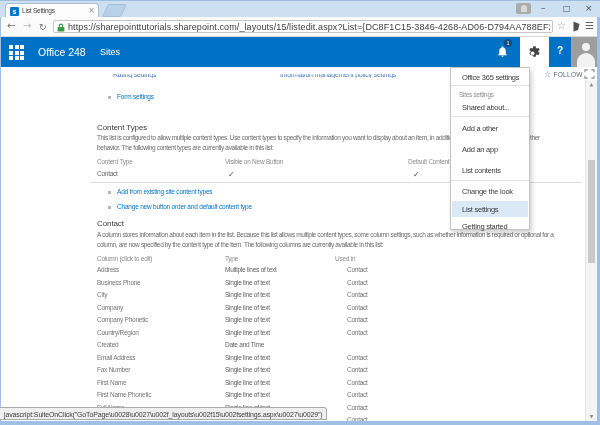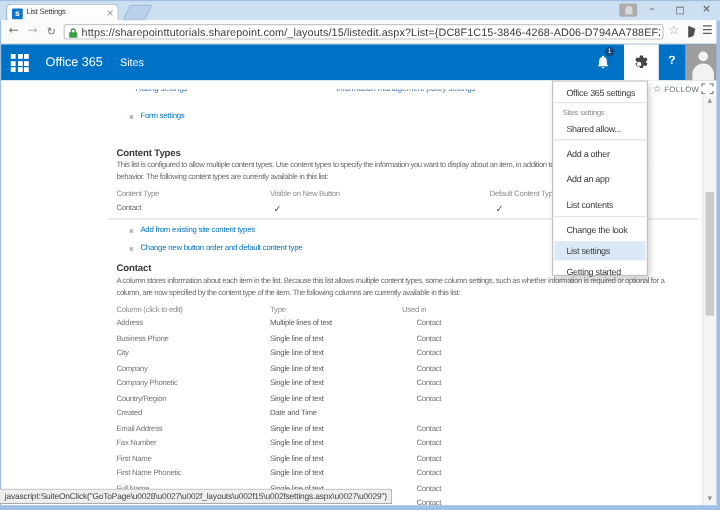--- a/index.html
+++ b/index.html
@@ -40,37 +40,37 @@
   .avatar .body{position:absolute;left:5.5px;top:16px;width:18px;height:14px;border-radius:9px 9px 0 0;background:#F2F2F2;}
 
   
   .page{position:absolute;left:0;top:67px;width:600px;height:354px;background:#fff;overflow:hidden;}
   .follow{position:absolute;left:544px;top:3px;font-size:6.5px;color:#5B6770;letter-spacing:0.3px;}
   .follow .star{font-family:"DejaVu Sans",sans-serif;font-size:8px;color:#6B7884;margin-right:2px;}
   .focus-btn{position:absolute;left:584px;top:2px;width:11px;height:10px;}
   .toplink{position:absolute;top:4px;font-size:7px;color:#3E76B5;letter-spacing:-0.2px;clip-path:inset(48% 0 0 0);}
   .lnk{font-size:6.5px;color:#0072C6;letter-spacing:-0.2px;}
   .bullet{position:absolute;width:2.5px;height:2.5px;background:#B9B9B9;}
-  .sec-h{position:absolute;left:97px;font-size:8px;font-weight:bold;color:#3A3A3A;letter-spacing:-0.1px;}
+  .sec-h{position:absolute;left:97px;font-size:8px;font-weight:normal;color:#3A3A3A;letter-spacing:-0.1px;}
   .desc{position:absolute;left:97px;font-size:6.5px;color:#6A6A6A;letter-spacing:-0.35px;white-space:nowrap;}
   .trow{position:absolute;left:97px;width:489px;height:11px;font-size:6.5px;letter-spacing:-0.25px;color:#757575;}
   .trow span{position:absolute;top:0;white-space:nowrap;}
   .th{color:#8C8C8C;}
   .c1{left:128px;color:#5E5E5E;}
   .c2{left:250px;}
   .chk{font-family:"DejaVu Sans",sans-serif;font-size:8px;color:#4A4A4A;top:-1px;}
   .divider{position:absolute;left:90px;width:492px;height:1px;background:#DCDCDC;}
 
   
   .pg-scroll{position:absolute;left:585px;top:13px;width:12px;height:341px;background:#F4F4F4;border-left:1px solid #E6E6E6;box-sizing:border-box;}
   .sc-ar{position:absolute;left:0;width:11px;text-align:center;font-size:4.5px;color:#8A8A8A;font-family:"DejaVu Sans",sans-serif;}
   .sc-thumb{position:absolute;left:2px;top:80px;width:7px;height:103px;background:#C9C9C9;}
 
   
-  .menu{position:absolute;left:460px;top:67px;width:80px;height:163px;background:#fff;border:1px solid #C3C3C3;box-shadow:2px 3px 5px rgba(0,0,0,0.18);z-index:5;box-sizing:border-box;}
+  .menu{position:absolute;left:450px;top:67px;width:80px;height:163px;background:#fff;border:1px solid #C3C3C3;box-shadow:2px 3px 5px rgba(0,0,0,0.18);z-index:5;box-sizing:border-box;}
   .mi{position:absolute;left:11px;font-size:7.5px;color:#3B3B3B;letter-spacing:-0.25px;white-space:nowrap;}
   .mhead{position:absolute;left:8px;font-size:6.3px;color:#8A8A8A;letter-spacing:-0.2px;white-space:nowrap;}
   .mdiv{position:absolute;left:0;width:100%;height:1px;background:#E3E3E3;}
   .mi-hl{position:absolute;left:1px;right:1px;top:133px;height:16px;background:#DBE9F7;}
 
   
   .status{position:absolute;left:0;top:407px;height:13px;background:#EFEFEF;border:1px solid #ABABAB;border-left:none;border-radius:0 3px 0 0;z-index:6;padding:0 4px;font-size:7px;line-height:13px;color:#3F3F3F;letter-spacing:-0.15px;white-space:nowrap;box-sizing:border-box;}
   .b-left{position:absolute;left:0;top:17px;width:1px;height:408px;background:#9FC0E4;z-index:4;}
   .b-right{position:absolute;left:597px;top:17px;width:3px;height:408px;background:#9FC0E4;z-index:4;}
   .b-bottom{position:absolute;left:0;top:421px;width:600px;height:4px;background:#9FC0E4;z-index:4;}
@@ -117,21 +117,21 @@
       <span></span>
         <span></span>
         <span></span>
         <span></span>
         <span></span>
         <span></span>
         <span></span>
         <span></span>
         <span></span>
     </div>
-    <span class="brand">Office 365</span>
+    <span class="brand">Office 248</span>
     <span class="sites-link">Sites</span>
     <div class="bell-wrap">
       <svg width="13" height="15" viewBox="0 0 24 24">
         <path fill="#fff" d="M12 22c1.1 0 2-.9 2-2h-4c0 1.1.9 2 2 2zm6-6v-5c0-3.07-1.63-5.64-4.5-6.32V4c0-.83-.67-1.5-1.5-1.5S10.5 3.17 10.5 4v.68C7.64 5.36 6 7.92 6 11v5l-2 2v1h16v-1l-2-2z"></path>
       </svg>
     </div>
     <span class="badge">1</span>
     <div class="gear-cell">
       <svg width="13" height="13" viewBox="0 0 24 24">
         <path fill="#454545" d="M19.14 12.94c.04-.3.06-.61.06-.94 0-.32-.02-.64-.07-.94l2.03-1.58a.49.49 0 00.12-.61l-1.92-3.32a.488.488 0 00-.59-.22l-2.39.96c-.5-.38-1.03-.7-1.62-.94l-.36-2.54a.484.484 0 00-.48-.41h-3.84c-.24 0-.43.17-.47.41l-.36 2.54c-.59.24-1.13.57-1.62.94l-2.39-.96c-.22-.08-.47 0-.59.22L2.74 8.87c-.12.21-.08.47.12.61l2.03 1.58c-.05.3-.09.63-.09.94s.02.64.07.94l-2.03 1.58a.49.49 0 00-.12.61l1.92 3.32c.12.22.37.29.59.22l2.39-.96c.5.38 1.03.7 1.62.94l.36 2.54c.05.24.24.41.48.41h3.84c.24 0 .44-.17.47-.41l.36-2.54c.59-.24 1.13-.56 1.62-.94l2.39.96c.22.08.47 0 .59-.22l1.92-3.32a.49.49 0 00-.12-.61l-2.01-1.58zM12 15.6A3.6 3.6 0 118.4 12 3.6 3.6 0 0112 15.6z"></path>
@@ -258,21 +258,21 @@
       <span class="sc-ar" style="top:2px;">▲</span>
       <div class="sc-thumb"></div>
       <span class="sc-ar" style="bottom:2px;">▼</span>
     </div>
   </div>
 
   <div class="menu">
     <span class="mi" style="top:5px;">Office 365 settings</span>
     <div class="mdiv" style="top:17px;"></div>
     <span class="mhead" style="top:23px;">Sites settings</span>
-    <span class="mi" style="top:35px;">Shared allow...</span>
+    <span class="mi" style="top:35px;">Shared about...</span>
     <div class="mdiv" style="top:48px;"></div>
     <span class="mi" style="top:56px;">Add a other</span>
     <span class="mi" style="top:77px;">Add an app</span>
     <span class="mi" style="top:98px;">List contents</span>
     <div class="mdiv" style="top:112px;"></div>
     <span class="mi" style="top:119px;">Change the look</span>
     <div class="mi-hl"></div>
     <span class="mi" style="top:137px;">List settings</span>
     <span class="mi" style="top:154px;">Getting started</span>
   </div>

